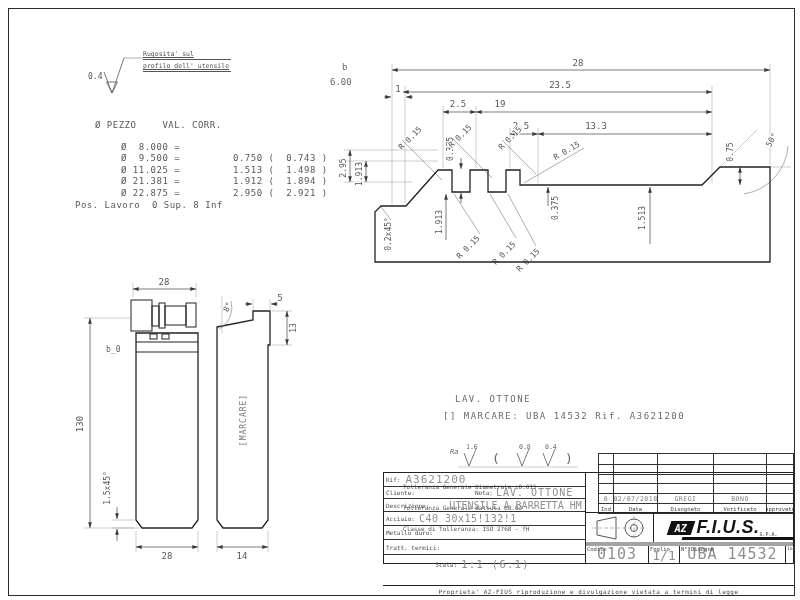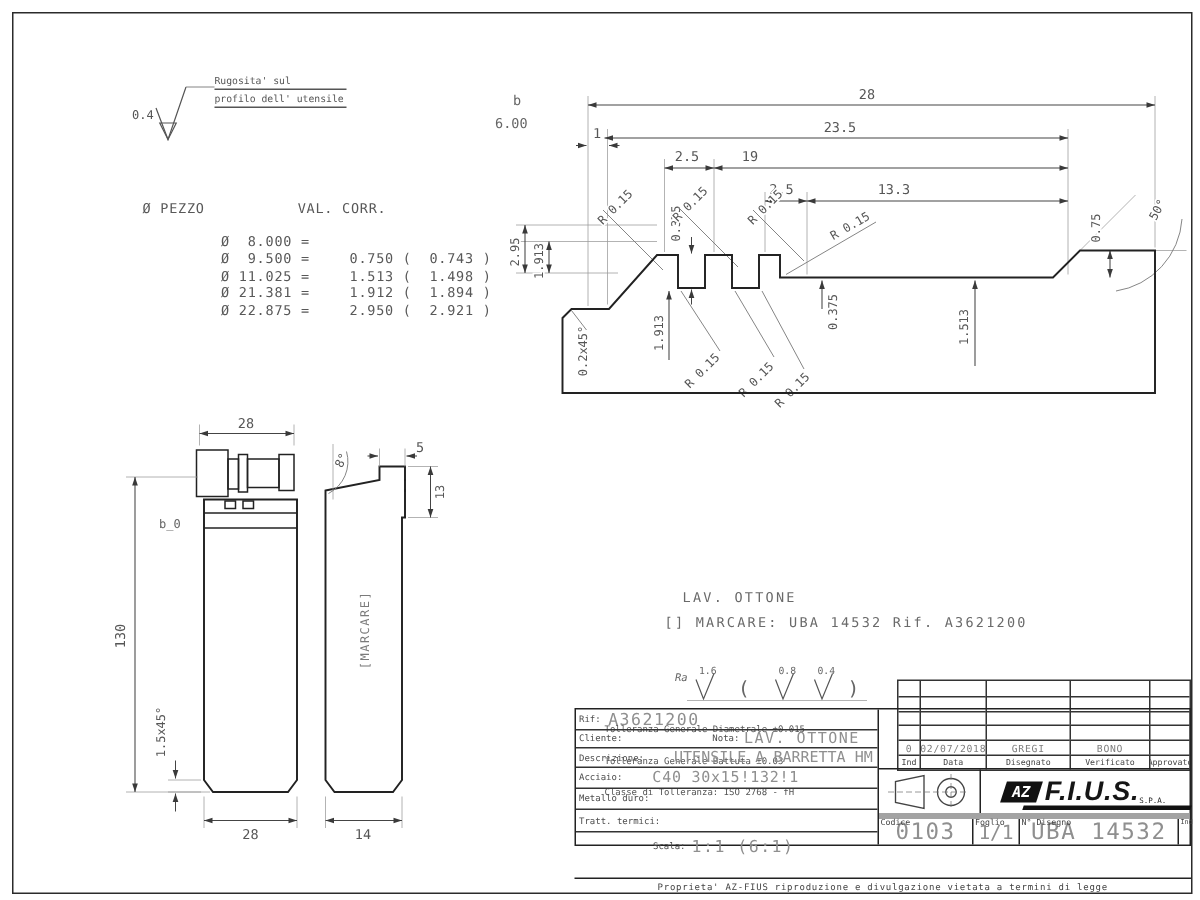--- a/index.html
+++ b/index.html
@@ -5,27 +5,27 @@
   html,body{margin:0;padding:0;}
   body{position:relative;width:800px;height:600px;background:#fff;overflow:hidden;
        font-family:"DejaVu Sans Mono",monospace;color:#444;}
   .abs{position:absolute;}
   .frame{left:8px;top:8px;width:785px;height:586px;border:1.4px solid #2b2b2b;}
   
   .lbl{font-size:6px;color:var(--label);letter-spacing:0px;}
   .cad{color:var(--cad);letter-spacing:1px;}
   
   .rough-note{left:143px;top:50px;}
-  .rough-note div{font-size:6.5px;color:#555;border-bottom:1px solid #555;padding:0 2px 1px 0;margin-bottom:2px;white-space:pre;}
+  .rough-note div{font-size:6.5px;color:#555;border-bottom:1px solid #555;padding:0 2px 1px 0;margin-bottom:2px;white-space:pre;text-decoration:underline;}
   .rough-val{left:88px;top:72px;font-size:8px;color:#555;}
   
-  .corr{left:75px;top:135px;font-size:9px;line-height:11.5px;color:#585858;letter-spacing:.5px;text-align:center;}
+  .corr{left:75px;top:120px;font-size:9px;line-height:11.5px;color:#585858;letter-spacing:.5px;}
   .corr .hdr{display:flex;margin-bottom:10px;}
   .corr .hdr span:first-child{margin-left:20px;}
-  .corr .hdr span:last-child{margin-left:62px;}
+  .corr .hdr span:last-child{margin-left:26px;}
   .corr .row{display:flex;white-space:pre;padding-left:46px;}
   .corr .row span:first-child{width:112px;}
   .corr .foot{margin-top:1px;white-space:pre;}
   
   .note1{left:455px;top:394px;font-size:9px;letter-spacing:1.5px;color:#6a6a6a;white-space:pre;}
   .note2{left:443px;top:411px;font-size:9px;letter-spacing:1.5px;color:#6a6a6a;white-space:pre;}
   .tols{left:403px;top:469px;font-size:6px;line-height:7px;color:#555;white-space:pre;}
   
   .rev{left:598px;top:453px;width:196px;height:61px;display:grid;
        grid-template-columns:14px 44px 56px 53px 1fr;grid-auto-rows:1fr;
@@ -248,20 +248,21 @@
 <div class="abs corr">
   <div class="hdr">
     <span>Ø PEZZO</span>
     <span>VAL. CORR.</span>
   </div>
   <div class="row"><span>Ø  8.000 =</span><span></span></div>
   <div class="row"><span>Ø  9.500 =</span><span>0.750 (  0.743 )</span></div>
   <div class="row"><span>Ø 11.025 =</span><span>1.513 (  1.498 )</span></div>
   <div class="row"><span>Ø 21.381 =</span><span>1.912 (  1.894 )</span></div>
   <div class="row"><span>Ø 22.875 =</span><span>2.950 (  2.921 )</span></div>
+  <div class="foot">Pos. Lavoro  0 Sup. 8 Inf</div>
 </div>
 
 <div class="abs note1">LAV. OTTONE</div>
 <div class="abs note2">[] MARCARE: UBA 14532 Rif. A3621200</div>
 
 <div class="abs tols">
   <div>Tolleranza Generale Diametrale ±0.015</div>
   <div>Tolleranza Generale Battuta ±0.03</div>
   <div>Classe di Tolleranza: ISO 2768 - fH</div>
 </div>
@@ -309,21 +310,21 @@
       <span class="lbl">Cliente:</span>
       <span class="lbl" style="margin-left:60px">Nota:</span>
       <span class="cad v10" style="margin-left:3px">LAV. OTTONE</span>
     </div>
     <div class="trow" style="height:12px">
       <span class="lbl">Descrizione:</span>
       <span class="cad" style="margin-left:20px;font-size:10px;letter-spacing:0">UTENSILE A BARRETTA HM</span>
     </div>
     <div class="trow" style="height:13px">
       <span class="lbl">Acciaio:</span>
-      <span class="cad v10" style="margin-left:20px;letter-spacing:.5px">C40 30x15!132!1</span>
+      <span class="cad v10" style="margin-left:4px;letter-spacing:.5px">C40 30x15!132!1</span>
     </div>
     <div class="trow" style="height:13px">
       <span class="lbl">Metallo duro:</span>
     </div>
     <div class="trow" style="height:14px">
       <span class="lbl">Tratt. termici:</span>
     </div>
     <div class="trow" style="height:18px;border-bottom:none;justify-content:center;padding-right:6px">
       <span class="lbl">Scala:</span>
       <span class="cad v11" style="margin-left:4px">1:1 (6:1)</span>

